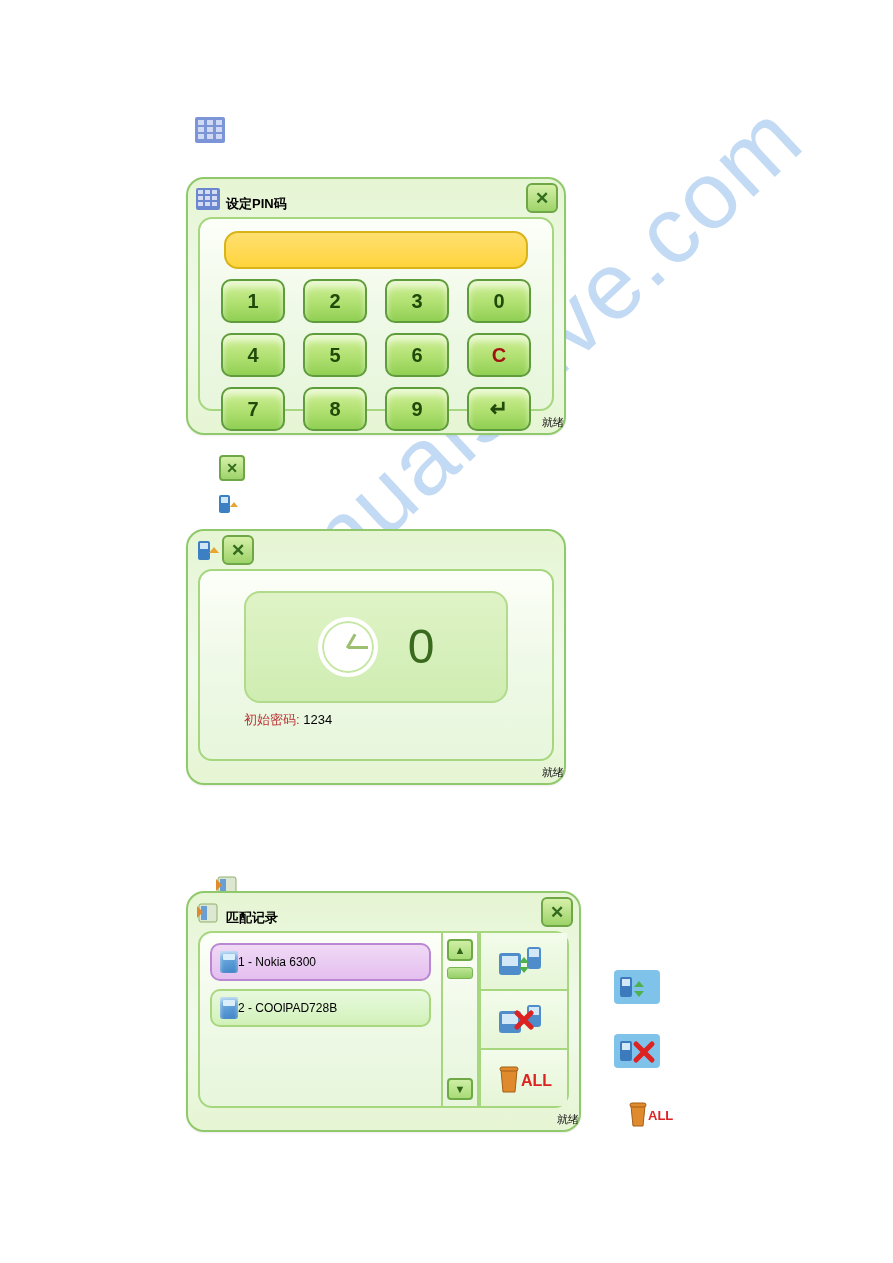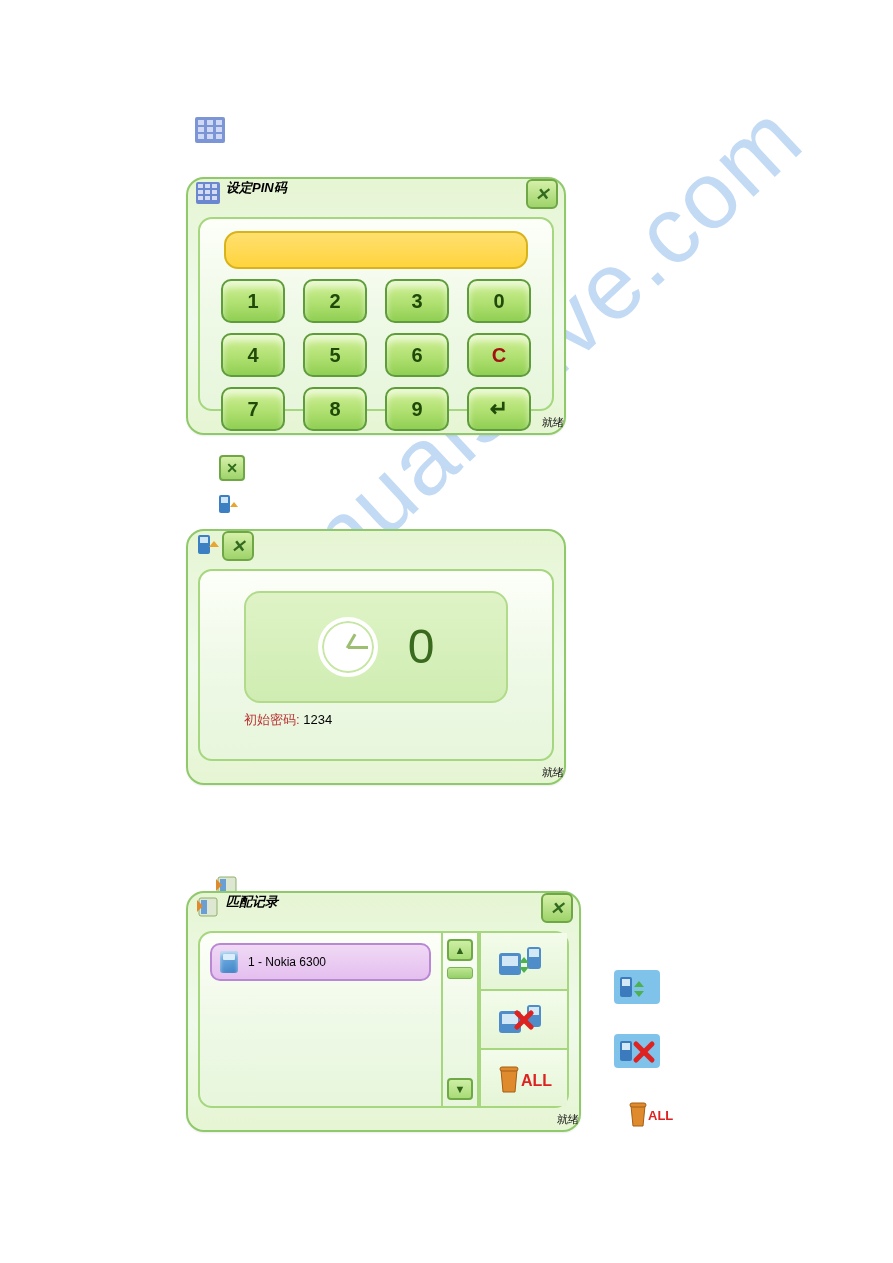--- a/index.html
+++ b/index.html
@@ -28,23 +28,22 @@
   .win{
     position:absolute;
     border:2px solid #8fc96b;
     border-radius:18px;
     background:linear-gradient(180deg,#e6f5d3 0%,#f0faec 55%,#e6f5d3 100%);
     box-shadow:0 1px 2px rgba(0,0,0,.08);
     z-index:1;
   }
   .win .titlebar{
     height:34px;
-    display:flex;align-items:flex-start;
+    display:flex;align-items:flex-end;
     padding:0 6px;
-    font-style:italic;
   }
   .win .t-icon{
     width:28px;height:28px;
     display:flex;align-items:center;justify-content:center;
   }
   .win .t-title{font-weight:bold;flex:1;padding-left:4px}
   .close-btn{
     width:28px;height:26px;
     background:linear-gradient(180deg,#d5f0a8,#9ed36a);
     border:2px solid #6fa646;
@@ -122,21 +121,21 @@
   .hintv{color:#000}
 
   
   #rec{left:186px;top:891px;width:391px;height:237px}
   #rec .inner{display:flex;gap:0;padding:0}
   .list{
     flex:1;padding:10px;
   }
   .dev{
     height:34px;border-radius:10px;margin-bottom:8px;
-    display:flex;align-items:center;padding-left:8px;gap:10px;
+    display:flex;align-items:center;padding-left:8px;
     font-size:12px;cursor:pointer
   }
   .dev.sel{background:linear-gradient(180deg,#f0d9f5,#e4bfef);border:2px solid #b987d3}
   .dev.nsl{background:linear-gradient(180deg,#e8fadf,#d1f1b8);border:2px solid #a8d77e}
   .phone-ic{
     width:18px;height:22px;border-radius:3px;
     background:linear-gradient(160deg,#7fb8e8,#3d82c5);
     box-shadow:inset 0 3px 4px rgba(255,255,255,.6);
     position:relative
   }
@@ -294,20 +293,24 @@
     <div class="close-btn">
         <span class="x">✕</span>
       </div>
   </div>
   <div class="inner">
     <div class="list">
       <div class="dev sel">
         <div class="phone-ic"></div>
         <span>1 - Nokia 6300</span>
       </div>
+      <div class="dev nsl">
+        <div class="phone-ic"></div>
+        <span>2 - COOlPAD728B</span>
+      </div>
     </div>
     <div class="scroll">
       <div class="arrow">
           <span>▲</span>
         </div>
       <div class="track">
           <div class="thumb"></div>
         </div>
       <div class="arrow">
           <span>▼</span>

